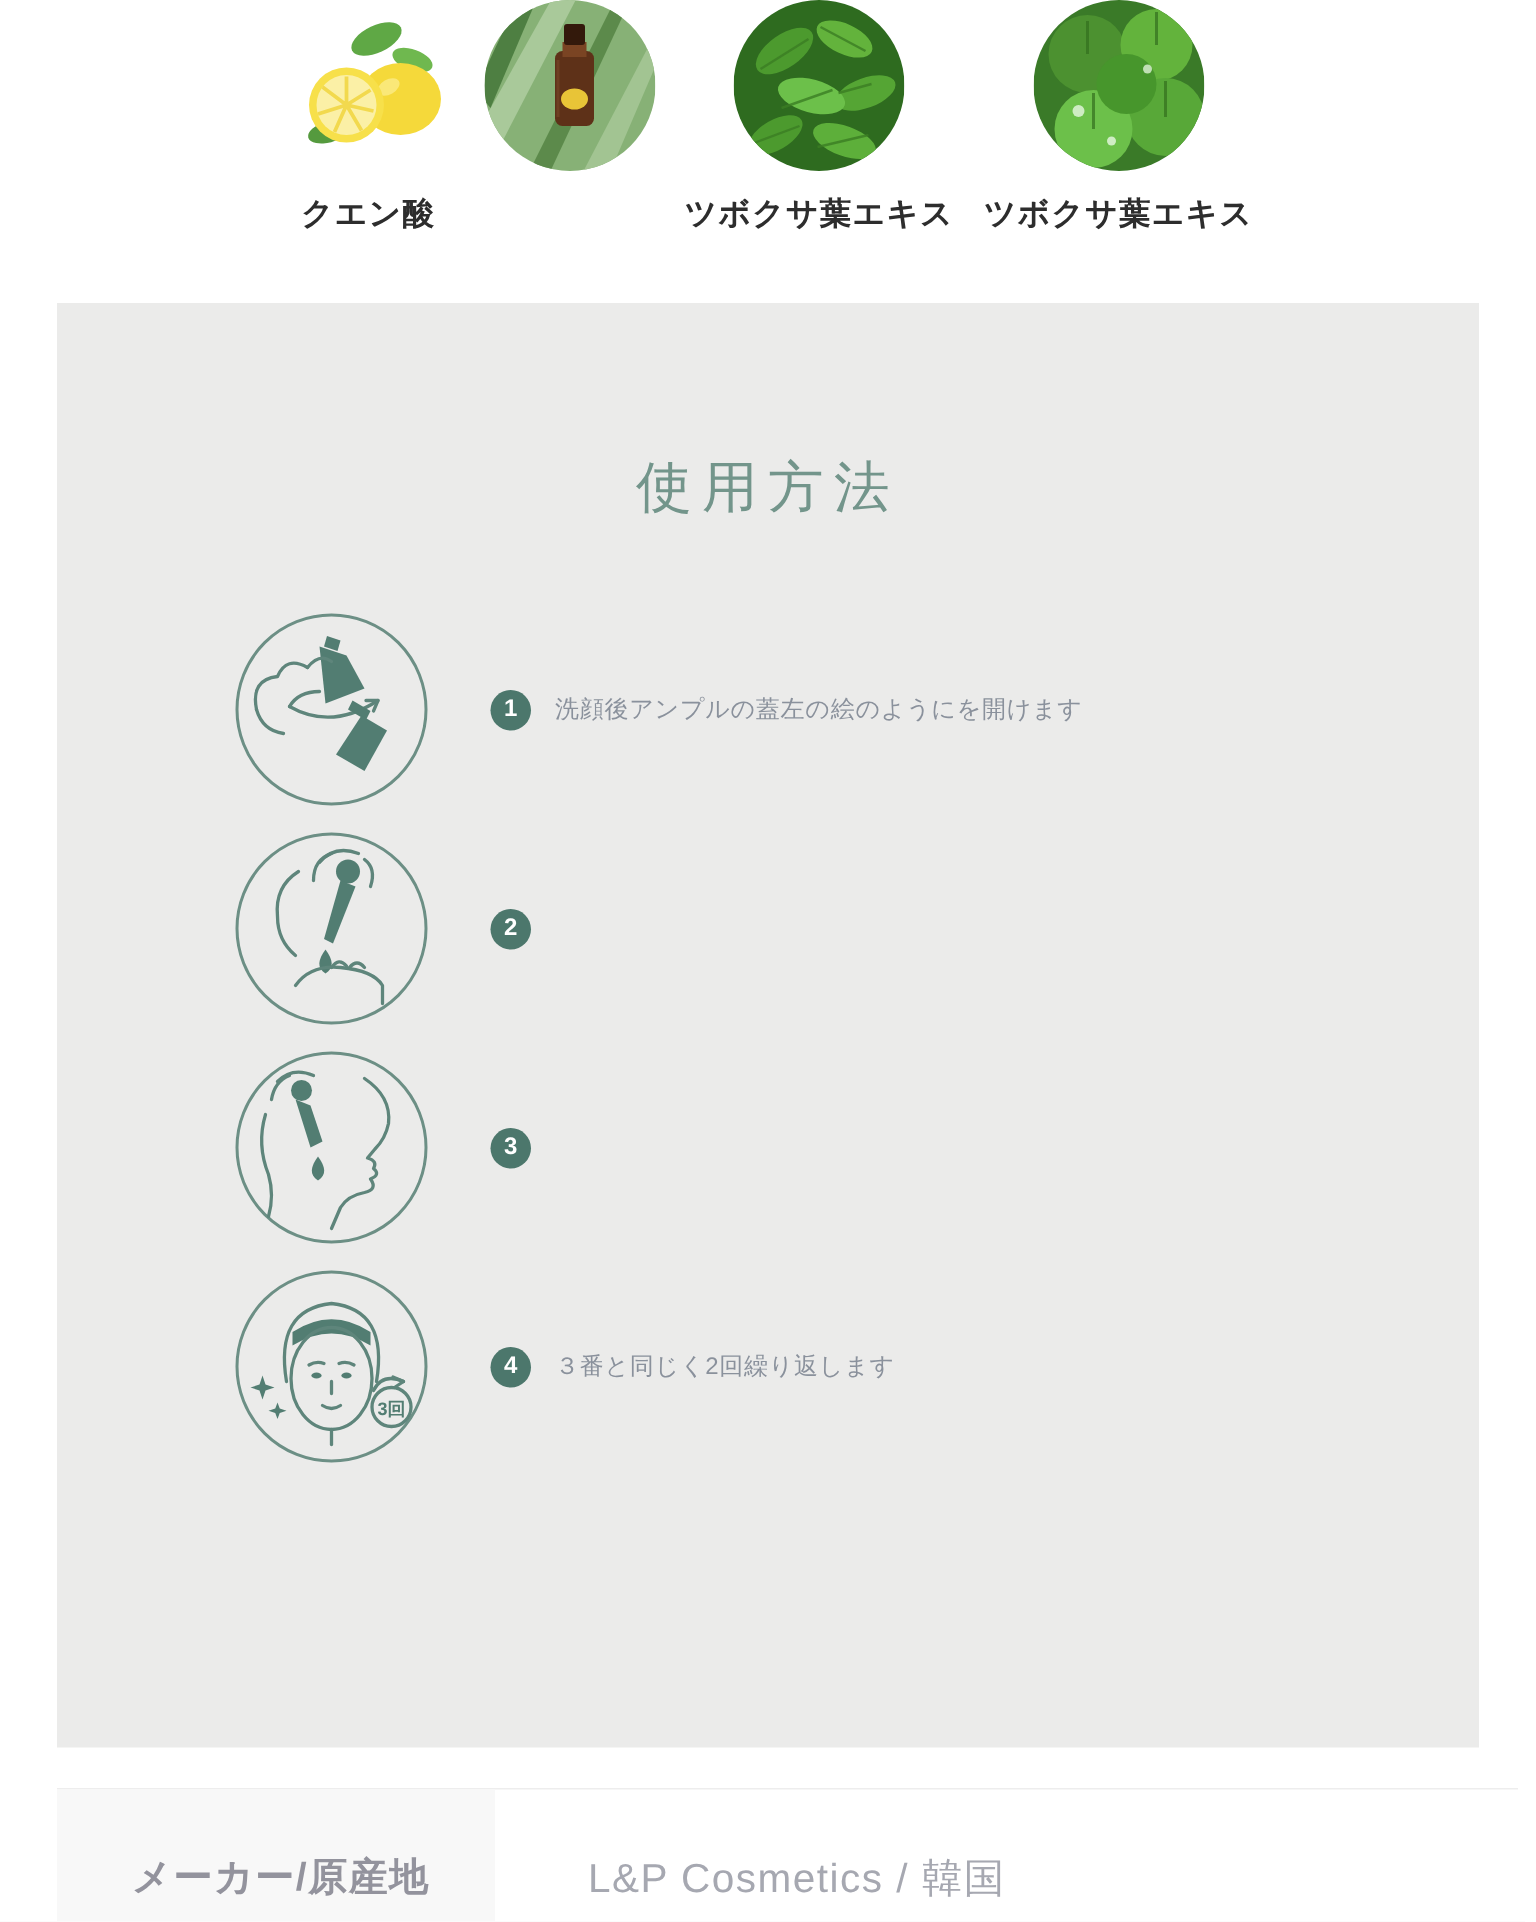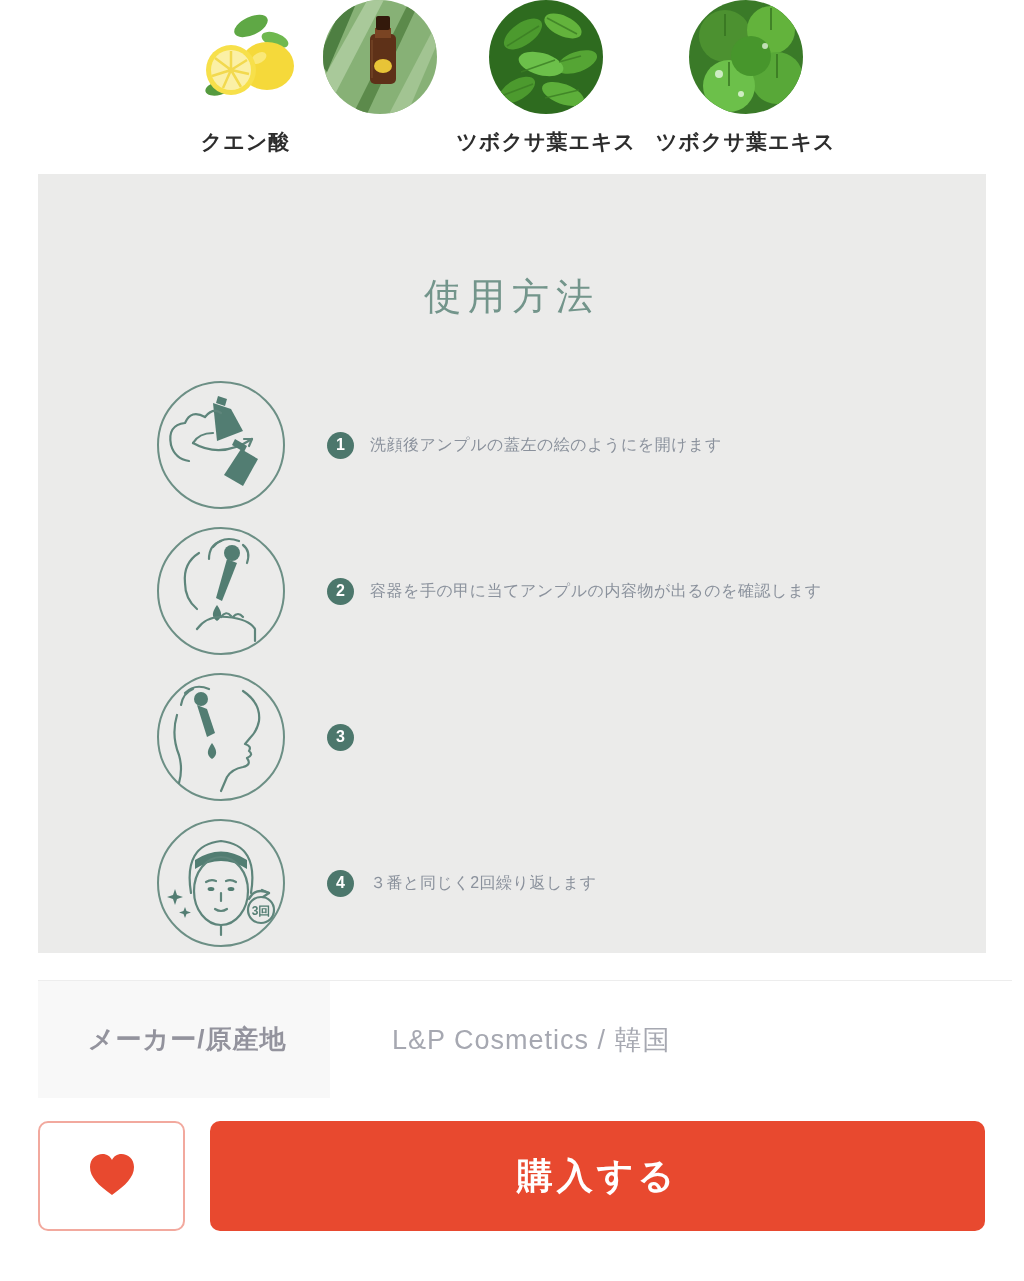--- a/index.html
+++ b/index.html
@@ -8,21 +8,21 @@
   .page { position:relative; width:1024px; height:1281px; overflow:hidden; background:#fff; }
 
   
   .ingredients { display:flex; justify-content:center; gap:20px; }
   .ingredient { display:flex; flex-direction:column; align-items:center; }
   .ingredient-img { width:114px; height:114px; border-radius:50%; overflow:hidden; }
   .ingredient-img svg { display:block; }
   .ingredient-label { margin-top:14px; font-size:21px; font-weight:bold; color:#2d2d2d; letter-spacing:1px; white-space:nowrap; }
 
   
-  .usage-box { margin:18px 38px 0 38px; width:948px; height:779px; background:#EBEBEA; }
+  .usage-box { margin:46px 38px 0 38px; width:948px; height:963px; background:#EBEBEA; }
   .usage-title { padding-top:98px; text-align:center; font-size:37px; font-weight:500; color:#73958B; letter-spacing:7px; }
   .steps { margin-top:50px; }
   .step { display:flex; align-items:center; height:146px; padding-left:117px; }
   .step-illustration { width:132px; height:132px; flex:0 0 132px; }
   .step-badge { margin-left:40px; width:27px; height:27px; border-radius:50%; background:#4C776C; color:#fff;
                 font-size:16px; font-weight:bold; display:flex; align-items:center; justify-content:center; flex:0 0 27px; }
   .step-text { margin-left:16px; font-size:16px; color:#8A919C; letter-spacing:0.5px; white-space:nowrap; }
 
   
   .maker-section { margin:27px 12px 0 38px; border-top:1px solid #ededed; display:flex;gap:12px; }
@@ -155,21 +155,20 @@
             <path d="M58 22 Q68 10 84 16" class="ill-stroke"></path>
             <path d="M54 34 Q54 20 66 16" class="ill-stroke"></path>
             <path d="M88 20 Q96 26 92 38" class="ill-stroke"></path>
             <path d="M44 28 Q28 38 30 58 Q30 74 42 84" class="ill-stroke"></path>
             <path d="M62 80 C67 87 68 92 62 96 C56 92 57 87 62 80 Z" class="ill-fill"></path>
             <path d="M42 104 Q52 90 72 92 Q94 94 100 104 L100 116" class="ill-stroke"></path>
             <path d="M66 92 q5 -7 10 -1 M78 92 q5 -6 10 0" class="ill-stroke"></path>
           </svg>
         </div>
         <div class="step-badge">2</div>
-        <div class="step-text">容器を手の甲に当てアンプルの内容物が出るのを確認します</div>
       </div>
 
       <div class="step">
         <div class="step-illustration">
           <svg width="132" height="132" viewBox="0 0 132 132">
             <circle cx="66" cy="66" r="63" class="ill-circle"></circle>
             <circle cx="46" cy="28" r="7" class="ill-fill"></circle>
             <path d="M42 34 L52 38 L60 62 L52 66 Z" class="ill-fill"></path>
             <path d="M30 22 Q40 12 54 18" class="ill-stroke"></path>
             <path d="M26 34 Q28 22 38 18" class="ill-stroke"></path>

